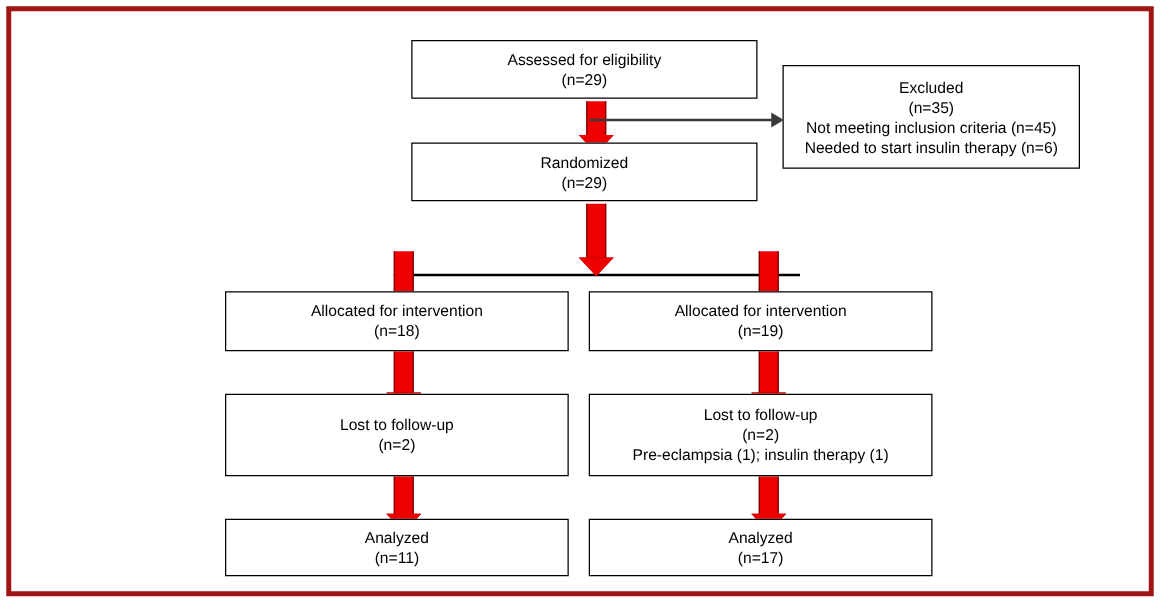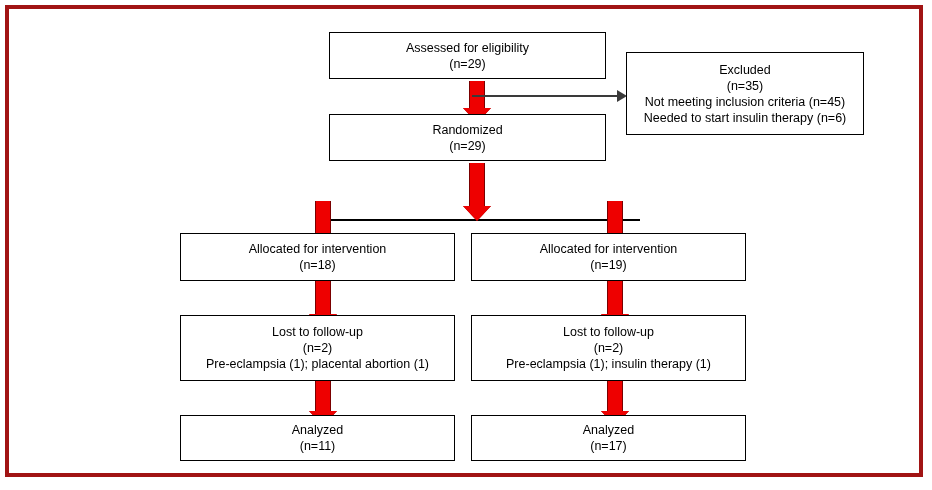--- a/index.html
+++ b/index.html
@@ -165,21 +165,20 @@
     </div>
 
     <div class="node" style="left:462px; top:224px; width:275px; height:48px;">
       <span class="ln">Allocated for intervention</span>
       <span class="ln">(n=19)</span>
     </div>
 
     <div class="node" style="left:171px; top:306px; width:275px; height:66px;">
       <span class="ln">Lost to follow-up</span>
       <span class="ln">(n=2)</span>
-      <span class="ln">Pre-eclampsia (1); placental abortion (1)</span>
     </div>
 
     <div class="node" style="left:462px; top:306px; width:275px; height:66px;">
       <span class="ln">Lost to follow-up</span>
       <span class="ln">(n=2)</span>
       <span class="ln">Pre-eclampsia (1); insulin therapy (1)</span>
     </div>
 
     <div class="node" style="left:171px; top:406px; width:275px; height:46px;">
       <span class="ln">Analyzed</span>

